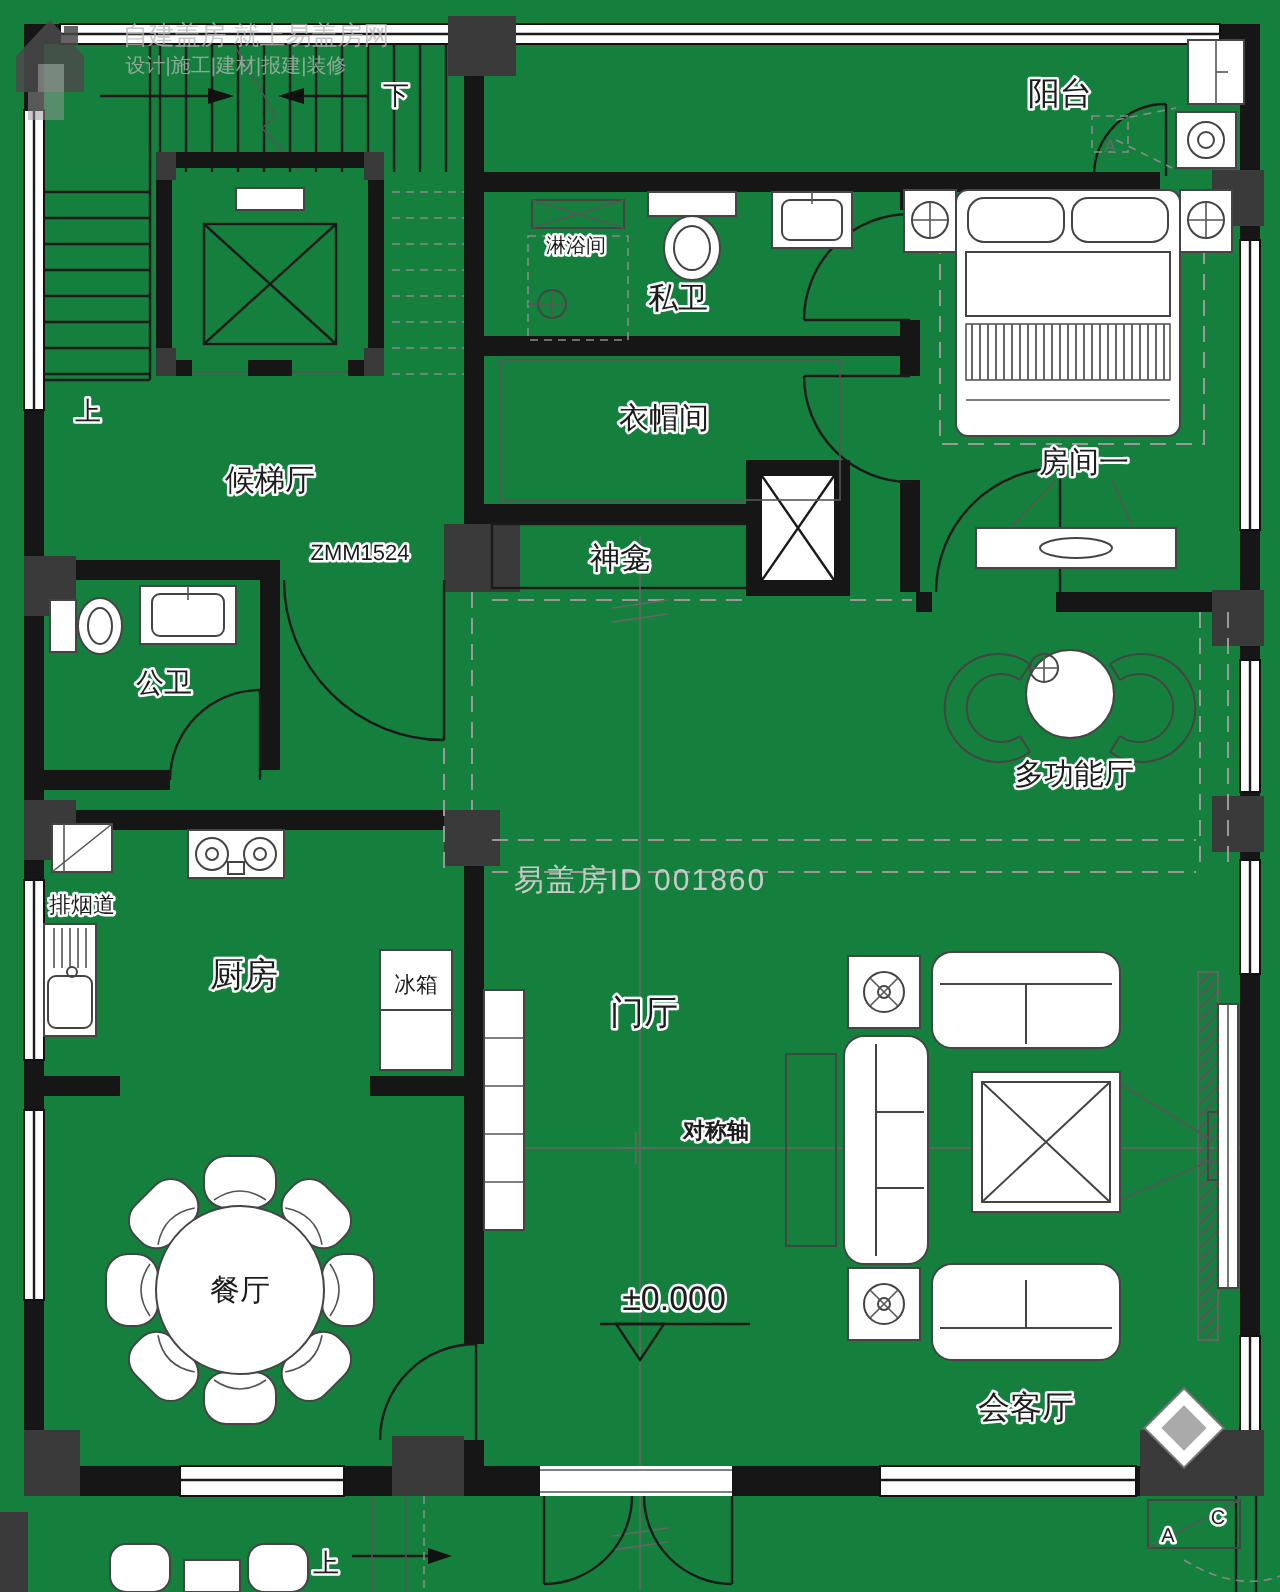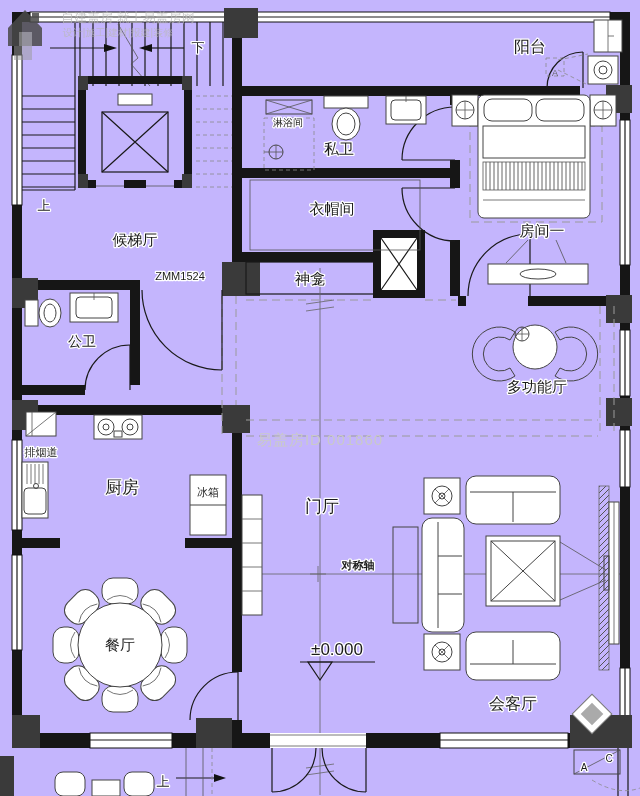--- a/index.html
+++ b/index.html
@@ -1,16 +1,16 @@
 <!DOCTYPE html>
 <html><head>
 <meta charset="utf-8">
 <style>
   html,body{margin:0;padding:0;background:#fff;}
-  #plan-wrap{position:relative;width:640px;height:796px;background:#c4b5fd;overflow:hidden;}
+  #plan-wrap{position:relative;width:640px;height:796px;background:#15803d;overflow:hidden;}
   svg{display:block;}
   .w{fill:#161616;stroke:none;}
   .col{fill:#3a3a3a;stroke:none;}
   .ln{stroke:#1a1a1a;stroke-width:1.2;fill:none;}
   .thin{stroke:#555;stroke-width:0.8;fill:none;}
   .furn{stroke:#444;stroke-width:1;fill:#fff;}
   .furnn{stroke:#444;stroke-width:1;fill:none;}
   .dash{stroke:#9a9a9a;stroke-width:1;fill:none;stroke-dasharray:8 5;}
   .dash2{stroke:#8a8a8a;stroke-width:0.8;fill:none;stroke-dasharray:4 3;}
   .cl{stroke:#666;stroke-width:0.8;fill:none;}

